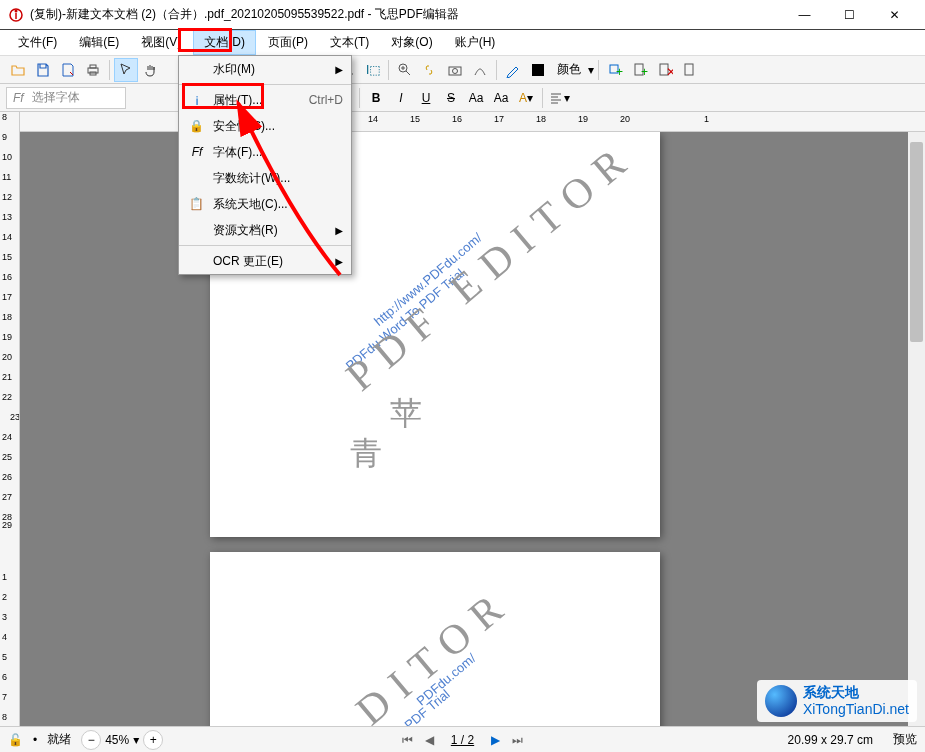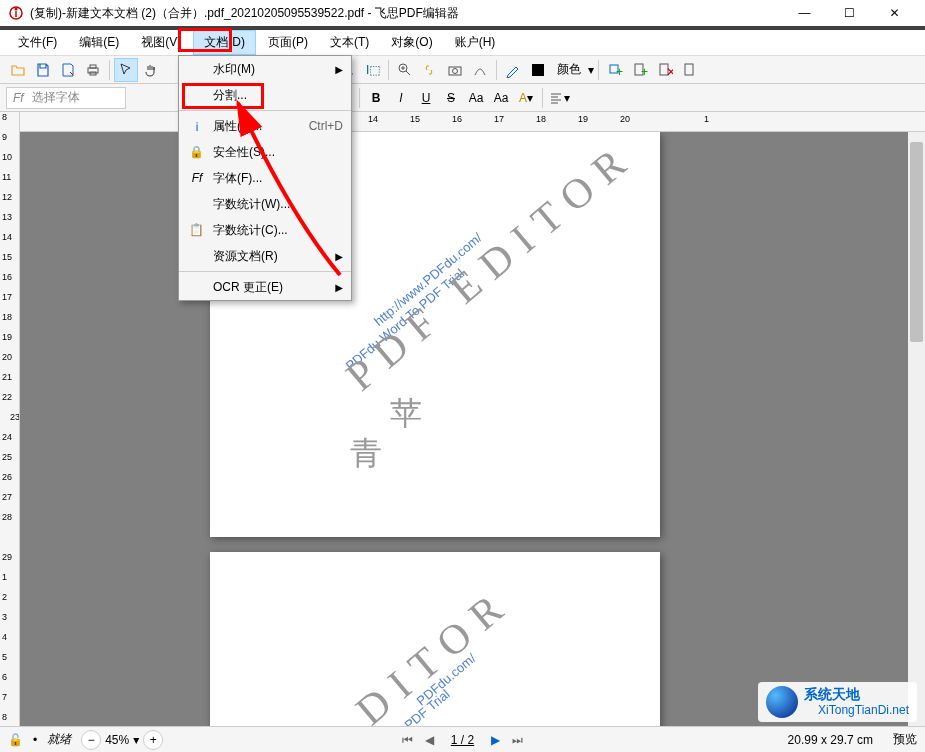--- a/index.html
+++ b/index.html
@@ -1,18 +1,18 @@
 <!DOCTYPE html>
 <html><head>
   <meta charset="utf-8">
   <style>
     * { margin: 0; padding: 0; box-sizing: border-box; font-family: "Microsoft YaHei", sans-serif; font-size: 12px; }
     body { background: #f0f0f0; width: 925px; height: 752px; overflow: hidden; position: relative; }
     
-    .titlebar { height: 30px; background: #fff; display: flex; align-items: center; padding: 0 8px; border-bottom: 4px solid #404040; }
+    .titlebar { height: 30px; background: #fff; display: flex; align-items: center; padding: 0 8px; border-bottom: 1px solid #404040; }
     .titlebar-icon { width: 16px; height: 16px; margin-right: 6px; color: #c00; }
     .titlebar-text { flex: 1; }
     .win-controls { display: flex; gap: 0; }
     .win-btn { width: 45px; height: 30px; display: flex; align-items: center; justify-content: center; cursor: pointer; }
     
     .menubar { height: 26px; background: #fff; display: flex; align-items: center; padding: 0 8px; border-bottom: 1px solid #ddd; gap: 2px; }
     .menu-item { padding: 3px 10px; cursor: pointer; }
     .menu-item.active { background: #cce8ff; border: 1px solid #99d1ff; }
     .menu-doc-highlight { position: absolute; left: 178px; top: 28px; width: 54px; height: 24px; border: 3px solid red; pointer-events: none; z-index: 50; }
     
@@ -48,35 +48,35 @@
     
     .watermark { position: absolute; color: #a0a0a0; font-size: 14px; transform: rotate(-40deg); transform-origin: center; white-space: nowrap; }
     .wm-editor { color: #999; font-size: 42px; font-family: serif; letter-spacing: 12px; }
     .wm-text-cn { color: #999; font-size: 32px; font-family: serif; }
     
     .scrollbar-v { position: absolute; right: 0; top: 0; bottom: 0; width: 17px; background: #f0f0f0; }
     .scroll-thumb-v { position: absolute; left: 2px; right: 2px; top: 10px; height: 200px; background: #c0c0c0; border-radius: 2px; }
     
     .statusbar { position: absolute; left: 0; bottom: 0; right: 0; height: 26px; background: #f5f5f5; border-top: 1px solid #ccc; display: flex; align-items: center; padding: 0 8px; gap: 10px; }
     .status-lock { color: #888; }
-    .status-text { flex: 0 0 auto; font-style: italic; }
+    .status-text { flex: 0 0 auto; }
     .zoom-group { display: flex; align-items: center; gap: 4px; }
     .zoom-btn { width: 20px; height: 20px; border: 1px solid #ccc; background: #fff; display: flex; align-items: center; justify-content: center; cursor: pointer; border-radius: 50%; }
     .page-nav { display: flex; align-items: center; gap: 4px; margin: 0 auto; position: absolute; left: 50%; transform: translateX(-50%); }
     .nav-btn { width: 18px; cursor: pointer; text-align: center; color: #666; }
     .page-input { width: 40px; text-align: center; border: none; background: transparent; text-decoration: underline; }
     .status-right { margin-left: auto; display: flex; align-items: center; gap: 20px; }
     
     .red-arrow { position: absolute; z-index: 102; pointer-events: none; }
     
     .logo-watermark { position: absolute; right: 8px; bottom: 30px; z-index: 200; display: flex; align-items: center; background: rgba(255,255,255,0.9); padding: 4px 8px; border-radius: 4px; }
     .logo-sphere { width: 32px; height: 32px; background: radial-gradient(circle at 30% 30%, #5bf, #028); border-radius: 50%; margin-right: 6px; position: relative; }
     .logo-text { line-height: 1.2; }
     .logo-cn { font-size: 14px; font-weight: bold; color: #06c; }
-    .logo-en { font-size: 12px; color: #06c; margin-left: 14px; }
+    .logo-en { font-size: 14px; color: #06c; }
     
     svg { display: block; }
   </style>
 </head>
 <body>
 
 <div class="titlebar">
   <span class="titlebar-icon">
     <svg viewBox="0 0 16 16" width="16" height="16">
         <circle cx="8" cy="8" r="6" fill="none" stroke="#c00" stroke-width="1.5"></circle>
@@ -239,45 +239,41 @@
         <path d="M3 4h10M3 7h7M3 10h10M3 13h7" stroke="#555"></path>
       </svg>▾</div>
 </div>
 
 <div class="dropdown">
   <div class="dropdown-item">
     <span class="dd-icon"></span>
     <span class="dd-label">水印(M)</span>
     <span class="dd-arrow">▶</span>
   </div>
-  <div class="dropdown-item">
-    <span class="dd-icon"></span>
-    <span class="dd-label">分割...</span>
-  </div>
   <div class="dd-sep"></div>
   <div class="dropdown-item">
     <span class="dd-icon" style="color:#06c">ℹ</span>
     <span class="dd-label">属性(T)...</span>
     <span class="dd-shortcut">Ctrl+D</span>
   </div>
   <div class="dropdown-item">
     <span class="dd-icon" style="color:#c80">🔒</span>
     <span class="dd-label">安全性(S)...</span>
   </div>
   <div class="dropdown-item">
     <span class="dd-icon" style="font-style:italic">Ff</span>
     <span class="dd-label">字体(F)...</span>
   </div>
   <div class="dropdown-item">
     <span class="dd-icon"></span>
     <span class="dd-label">字数统计(W)...</span>
   </div>
   <div class="dropdown-item">
     <span class="dd-icon">📋</span>
-    <span class="dd-label">字数统计(C)...</span>
+    <span class="dd-label">系统天地(C)...</span>
   </div>
   <div class="dropdown-item">
     <span class="dd-icon"></span>
     <span class="dd-label">资源文档(R)</span>
     <span class="dd-arrow">▶</span>
   </div>
   <div class="dd-sep"></div>
   <div class="dropdown-item">
     <span class="dd-icon"></span>
     <span class="dd-label">OCR 更正(E)</span>
@@ -311,21 +307,21 @@
       <div class="tick-label" style="top: 220px;">19</div>
       <div class="tick-label" style="top: 240px;">20</div>
       <div class="tick-label" style="top: 260px;">21</div>
       <div class="tick-label" style="top: 280px;">22</div>
       <div class="tick-label" style="top: 300px; margin-left: 8px;">23</div>
       <div class="tick-label" style="top: 320px;">24</div>
       <div class="tick-label" style="top: 340px;">25</div>
       <div class="tick-label" style="top: 360px;">26</div>
       <div class="tick-label" style="top: 380px;">27</div>
       <div class="tick-label" style="top: 400px;">28</div>
-      <div class="tick-label" style="top: 440px;">29</div>
+      <div class="tick-label" style="top: 408px;">29</div>
       <div class="tick-label" style="top: 440px;"></div>
       <div class="tick-label" style="top: 460px;">1</div>
       <div class="tick-label" style="top: 480px;">2</div>
       <div class="tick-label" style="top: 500px;">3</div>
       <div class="tick-label" style="top: 520px;">4</div>
       <div class="tick-label" style="top: 540px;">5</div>
       <div class="tick-label" style="top: 560px;">6</div>
       <div class="tick-label" style="top: 580px;">7</div>
       <div class="tick-label" style="top: 600px;">8</div>
     </div>

